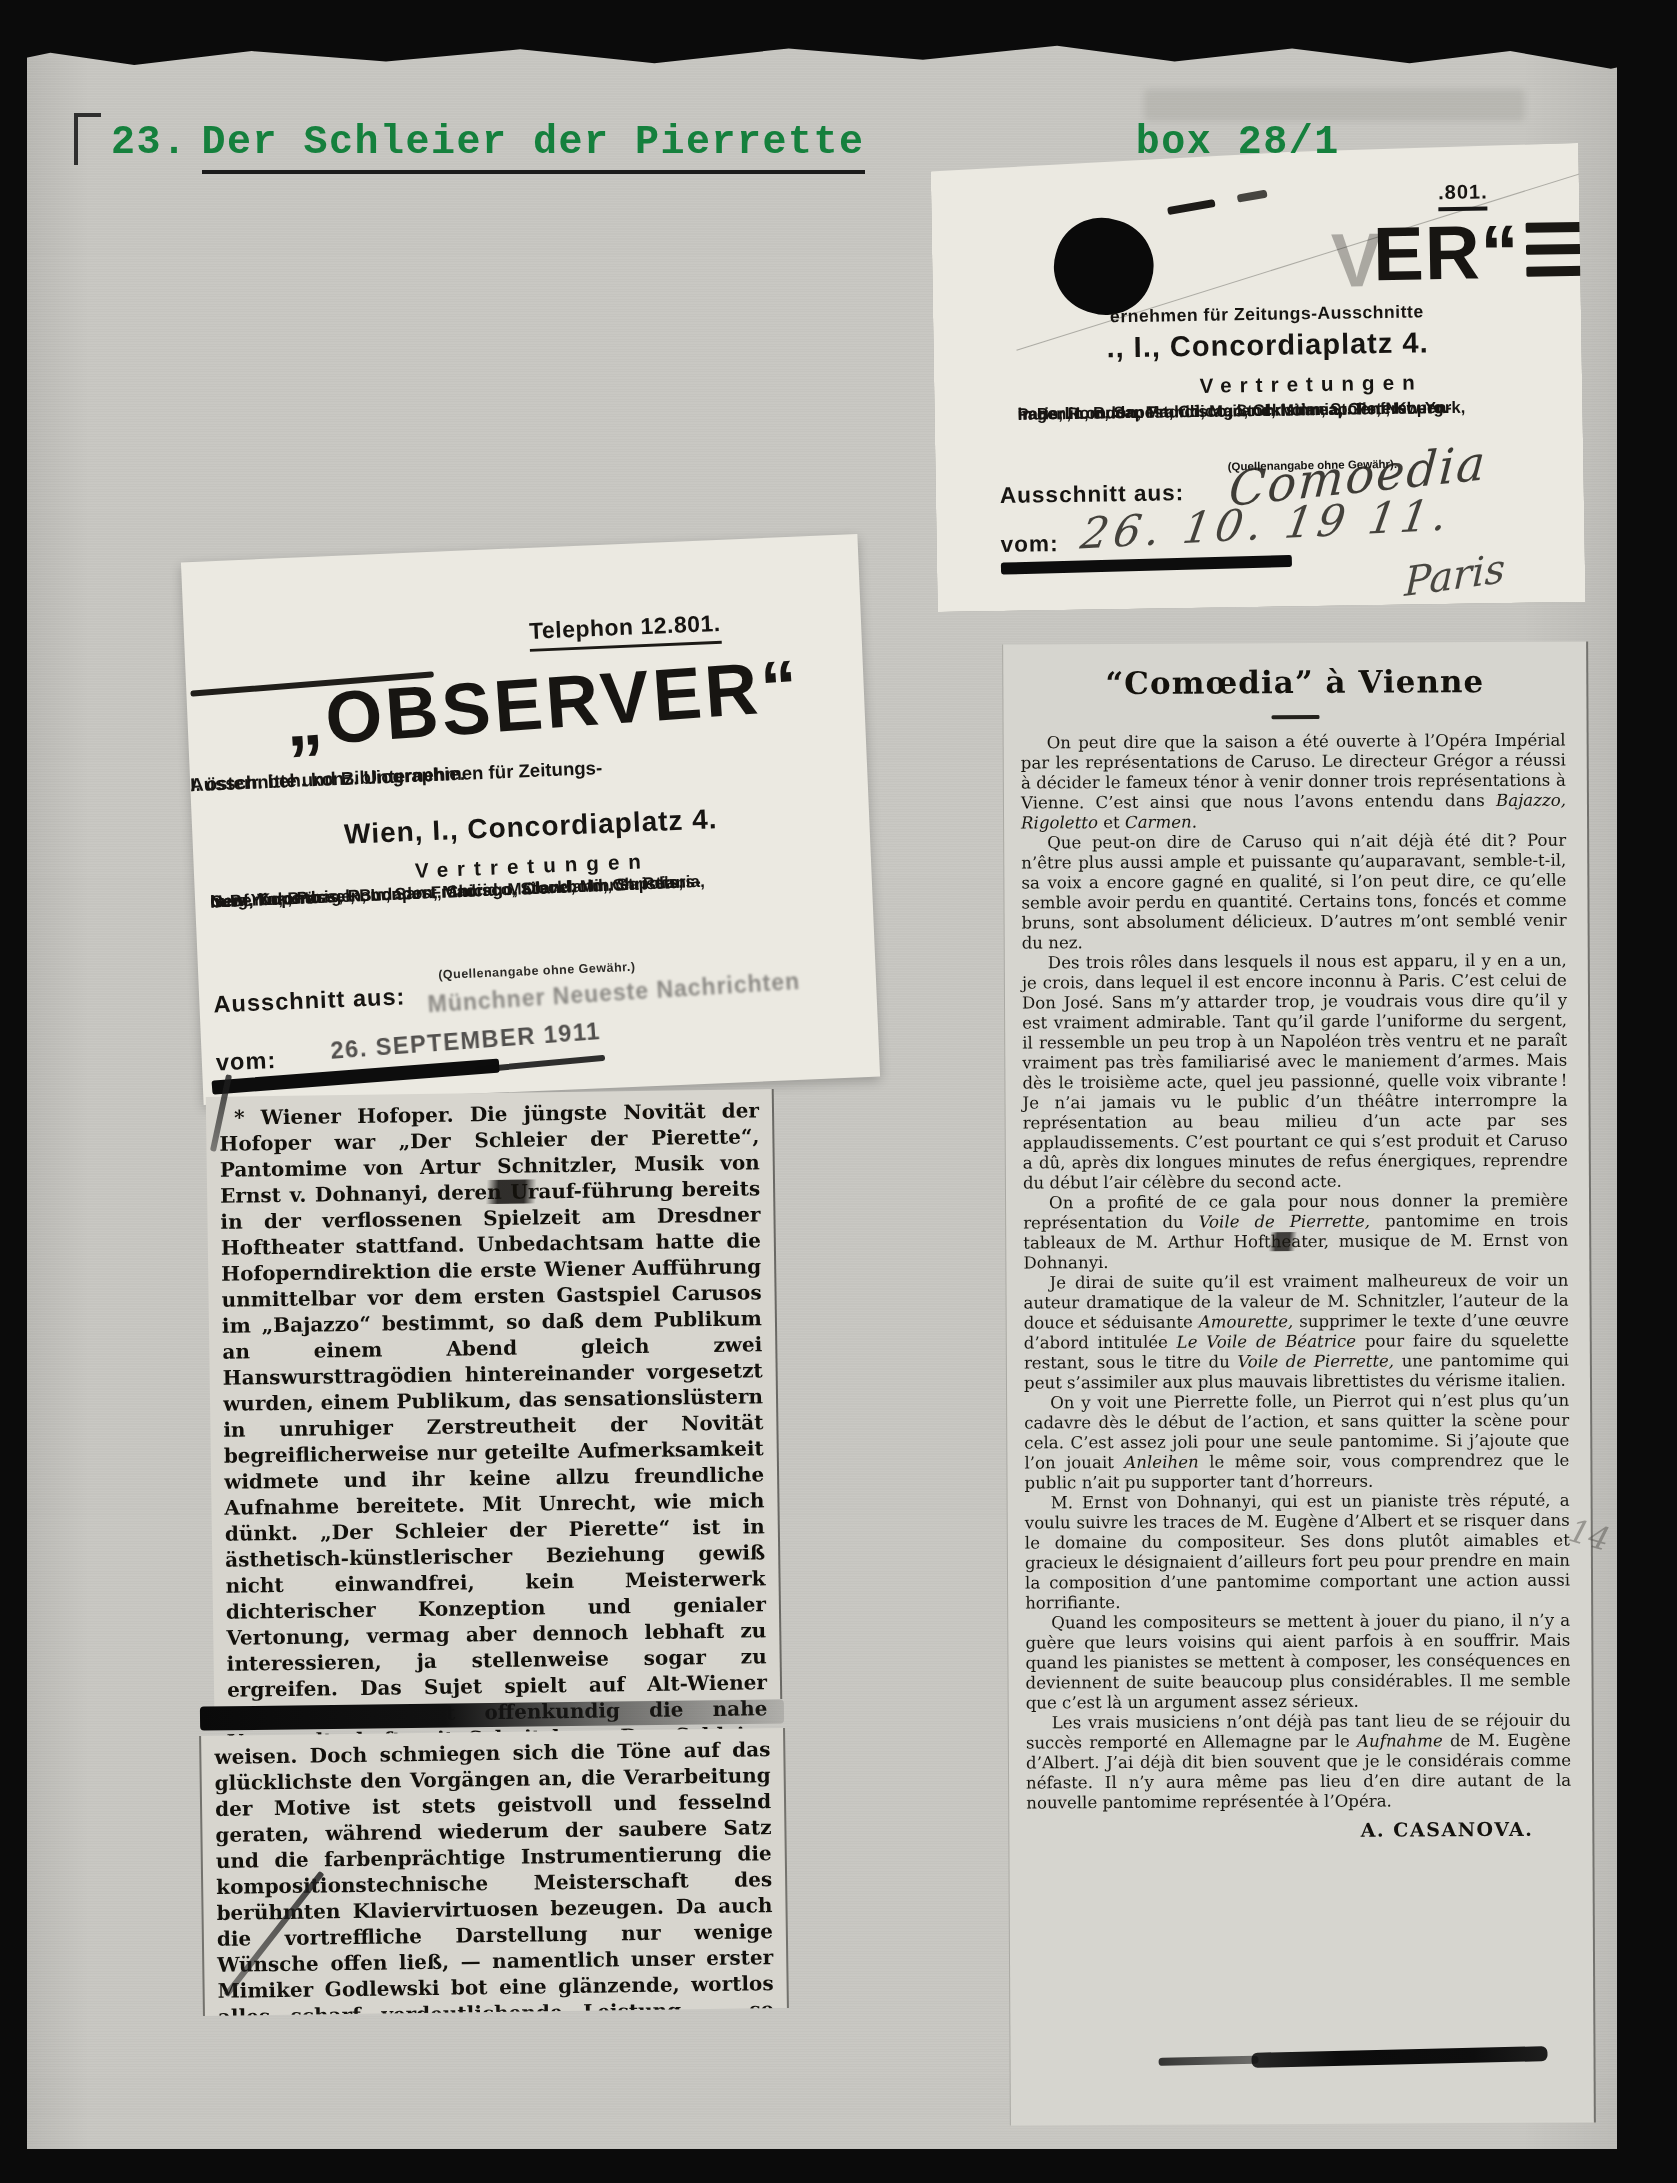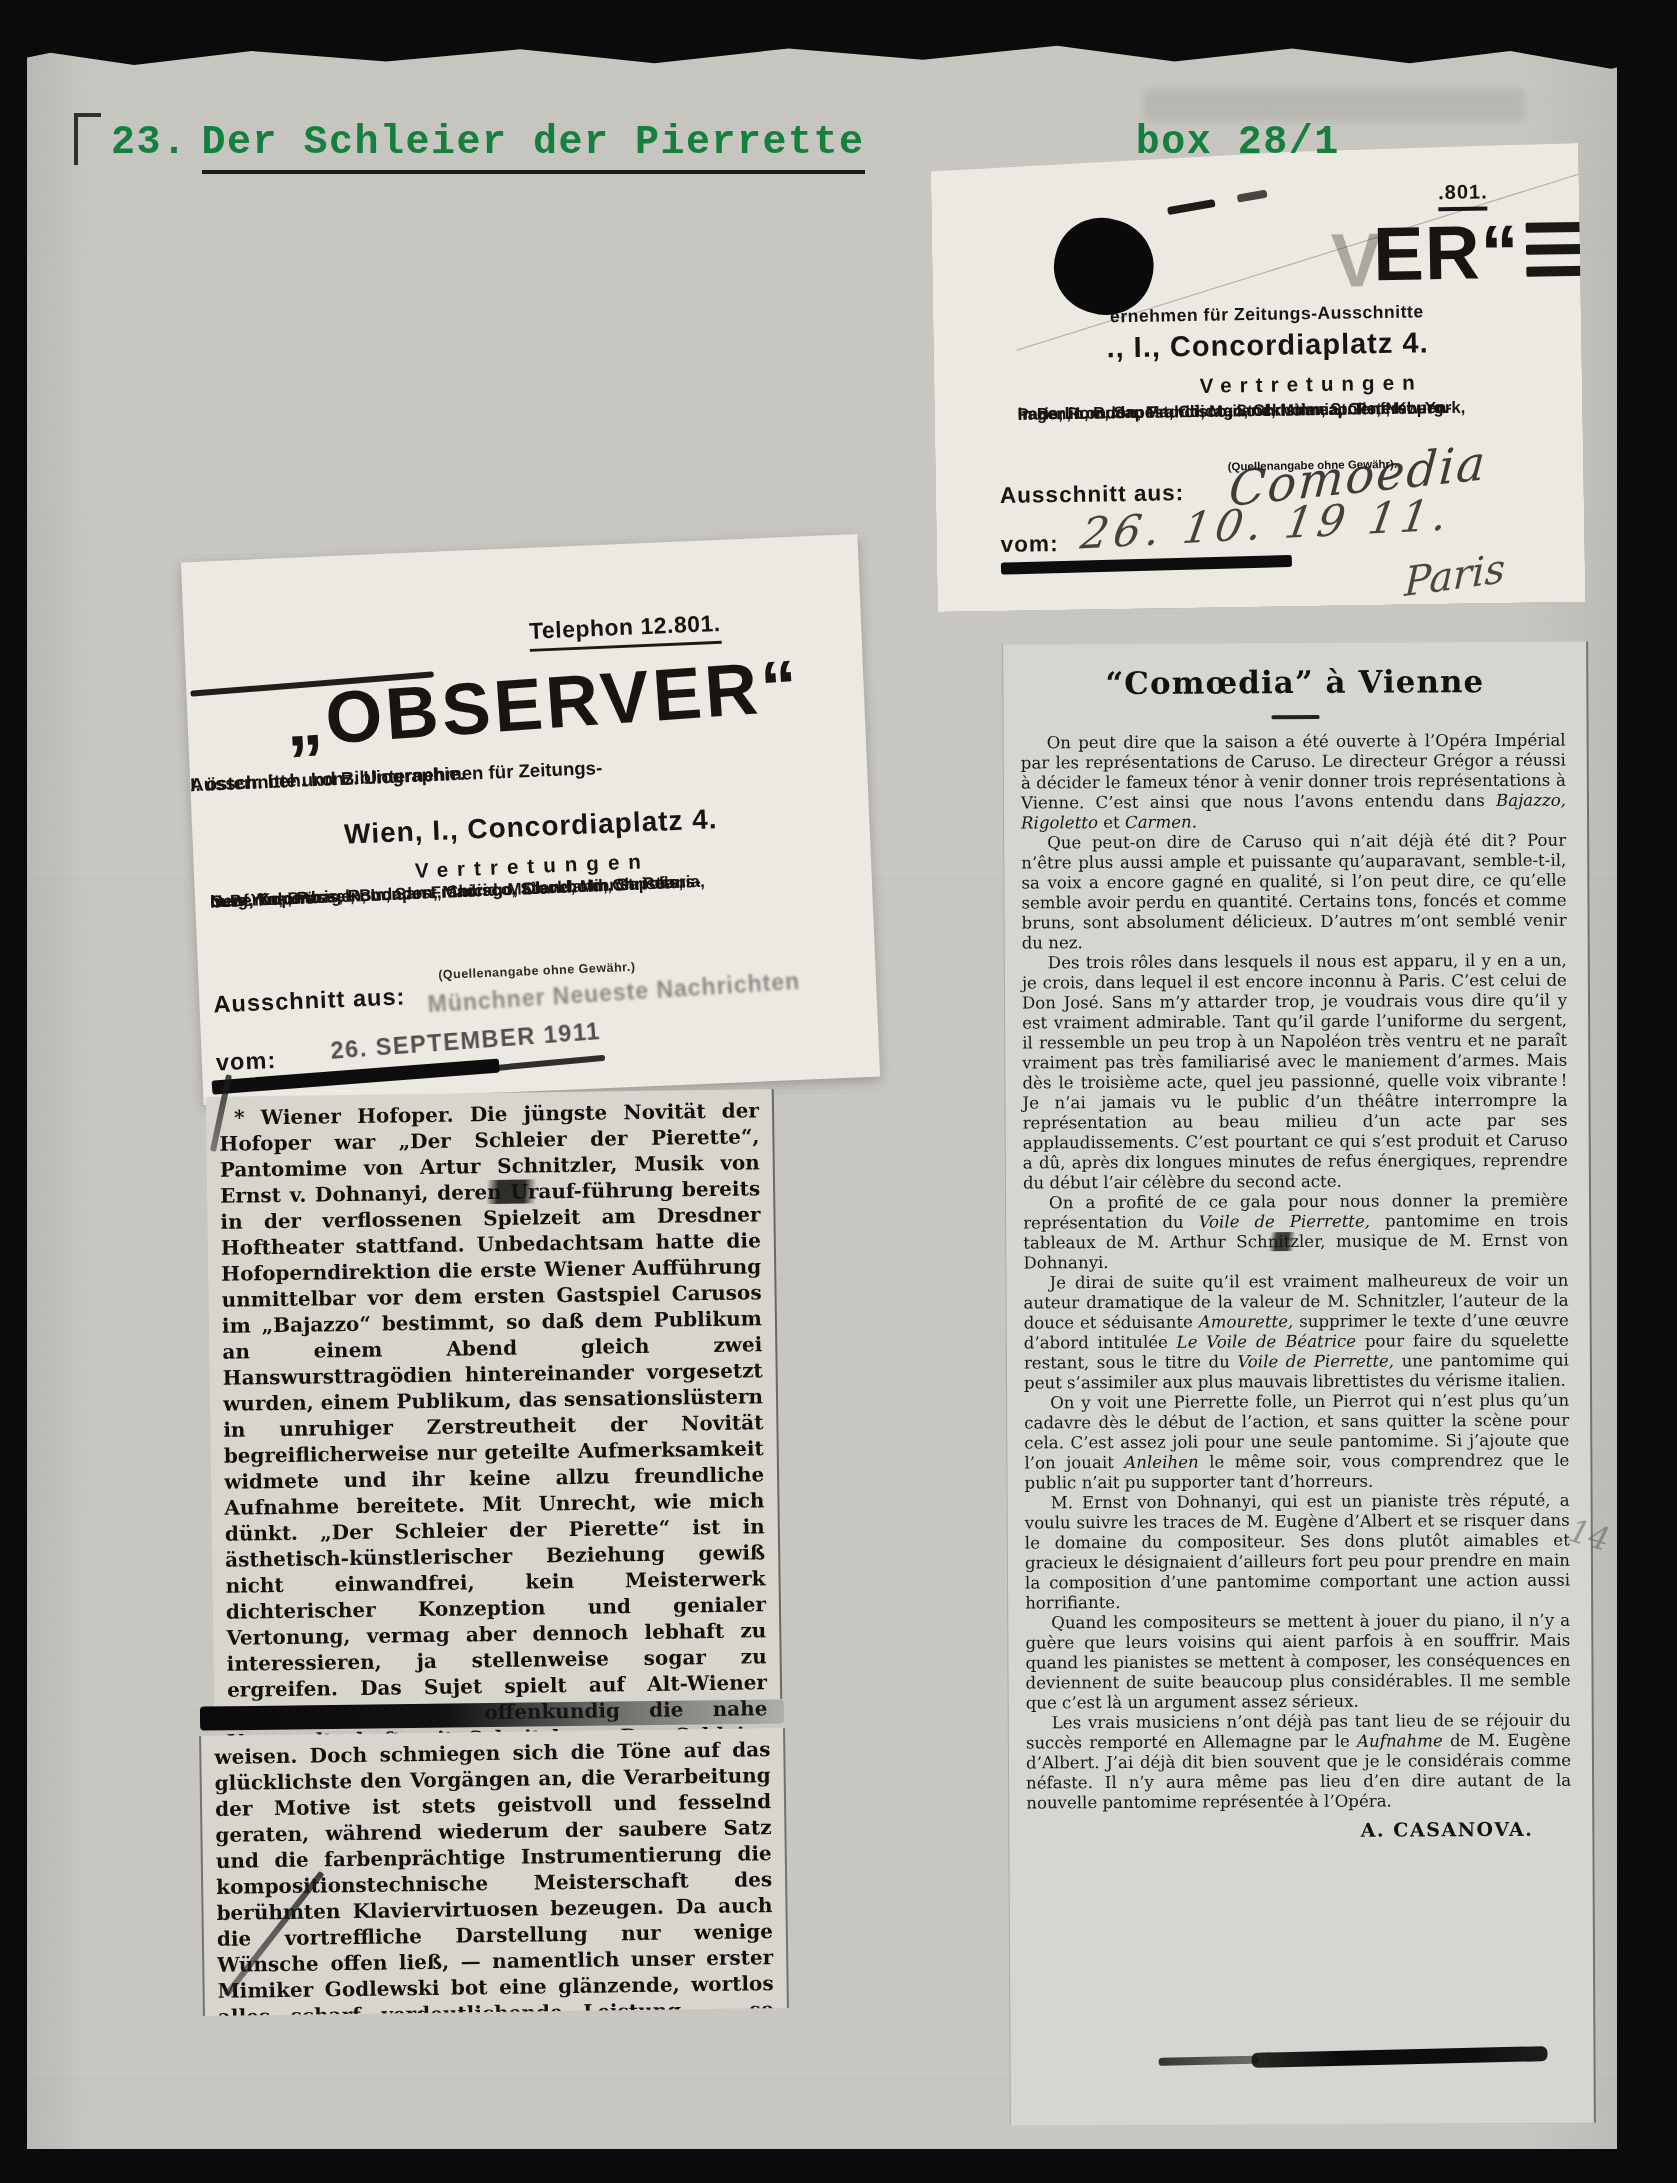--- a/index.html
+++ b/index.html
@@ -198,21 +198,21 @@
     <div class="script sc-paris">Paris</div>
   </div>
 
   <div class="article-right">
     <div class="fr-title">“Comœdia” à Vienne</div>
     <div class="fr-divider"></div>
     <div class="fr-body">
         <p><span>On peut dire que la saison a été ouverte à l’Opéra Impérial par les représentations de Caruso. Le directeur Grégor a réussi à décider le fameux ténor à venir donner trois représentations à Vienne. C’est ainsi que nous l’avons entendu dans </span><span class="seg-i">Bajazzo, Rigoletto</span><span> et </span><span class="seg-i">Carmen</span><span>.</span></p>
         <p><span>Que peut-on dire de Caruso qui n’ait déjà été dit ? Pour n’être plus aussi ample et puissante qu’auparavant, semble-t-il, sa voix a encore gagné en qualité, si l’on peut dire, ce qu’elle semble avoir perdu en quantité. Certains tons, foncés et comme bruns, sont absolument délicieux. D’autres m’ont semblé venir du nez.</span></p>
         <p><span>Des trois rôles dans lesquels il nous est apparu, il y en a un, je crois, dans lequel il est encore inconnu à Paris. C’est celui de Don José. Sans m’y attarder trop, je voudrais vous dire qu’il y est vraiment admirable. Tant qu’il garde l’uniforme du sergent, il ressemble un peu trop à un Napoléon très ventru et ne paraît vraiment pas très familiarisé avec le maniement d’armes. Mais dès le troisième acte, quel jeu passionné, quelle voix vibrante ! Je n’ai jamais vu le public d’un théâtre interrompre la représentation au beau milieu d’un acte par ses applaudissements. C’est pourtant ce qui s’est produit et Caruso a dû, après dix longues minutes de refus énergiques, reprendre du début l’air célèbre du second acte.</span></p>
-        <p><span>On a profité de ce gala pour nous donner la première représentation du </span><span class="seg-i">Voile de Pierrette,</span><span> pantomime en trois tableaux de M. Arthur </span><span class="seg-strike">Schnitzler,</span><span> musique de M. Ernst von Dohnanyi.</span></p>
+        <p><span>On a profité de ce gala pour nous donner la première représentation du </span><span class="seg-i">Voile de Pierrette,</span><span> pantomime en trois tableaux de M. Arthur </span><span class="seg-strike">Hoftheater,</span><span> musique de M. Ernst von Dohnanyi.</span></p>
         <p><span>Je dirai de suite qu’il est vraiment malheureux de voir un auteur dramatique de la valeur de M. Schnitzler, l’auteur de la douce et séduisante </span><span class="seg-i">Amourette,</span><span> supprimer le texte d’une œuvre d’abord intitulée </span><span class="seg-i">Le Voile de Béatrice</span><span> pour faire du squelette restant, sous le titre du </span><span class="seg-i">Voile de Pierrette,</span><span> une pantomime qui peut s’assimiler aux plus mauvais librettistes du vérisme italien.</span></p>
         <p><span>On y voit une Pierrette folle, un Pierrot qui n’est plus qu’un cadavre dès le début de l’action, et sans quitter la scène pour cela. C’est assez joli pour une seule pantomime. Si j’ajoute que l’on jouait </span><span class="seg-i">Anleihen</span><span> le même soir, vous comprendrez que le public n’ait pu supporter tant d’horreurs.</span></p>
         <p><span>M. Ernst von Dohnanyi, qui est un pianiste très réputé, a voulu suivre les traces de M. Eugène d’Albert et se risquer dans le domaine du compositeur. Ses dons plutôt aimables et gracieux le désignaient d’ailleurs fort peu pour prendre en main la composition d’une pantomime comportant une action aussi horrifiante.</span></p>
         <p><span>Quand les compositeurs se mettent à jouer du piano, il n’y a guère que leurs voisins qui aient parfois à en souffrir. Mais quand les pianistes se mettent à composer, les conséquences en deviennent de suite beaucoup plus considérables. Il me semble que c’est là un argument assez sérieux.</span></p>
         <p><span>Les vrais musiciens n’ont déjà pas tant lieu de se réjouir du succès remporté en Allemagne par le </span><span class="seg-i">Aufnahme</span><span> de M. Eugène d’Albert. J’ai déjà dit bien souvent que je le considérais comme néfaste. Il n’y aura même pas lieu d’en dire autant de la nouvelle pantomime représentée à l’Opéra.</span></p>
       </div>
     <div class="fr-sign">A. CASANOVA.</div>
     <div class="ink-smudge"></div>
   </div>
 

